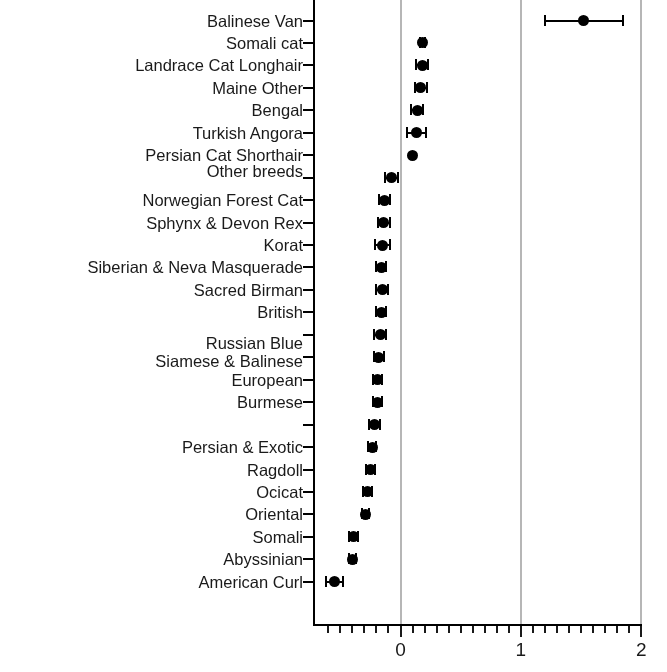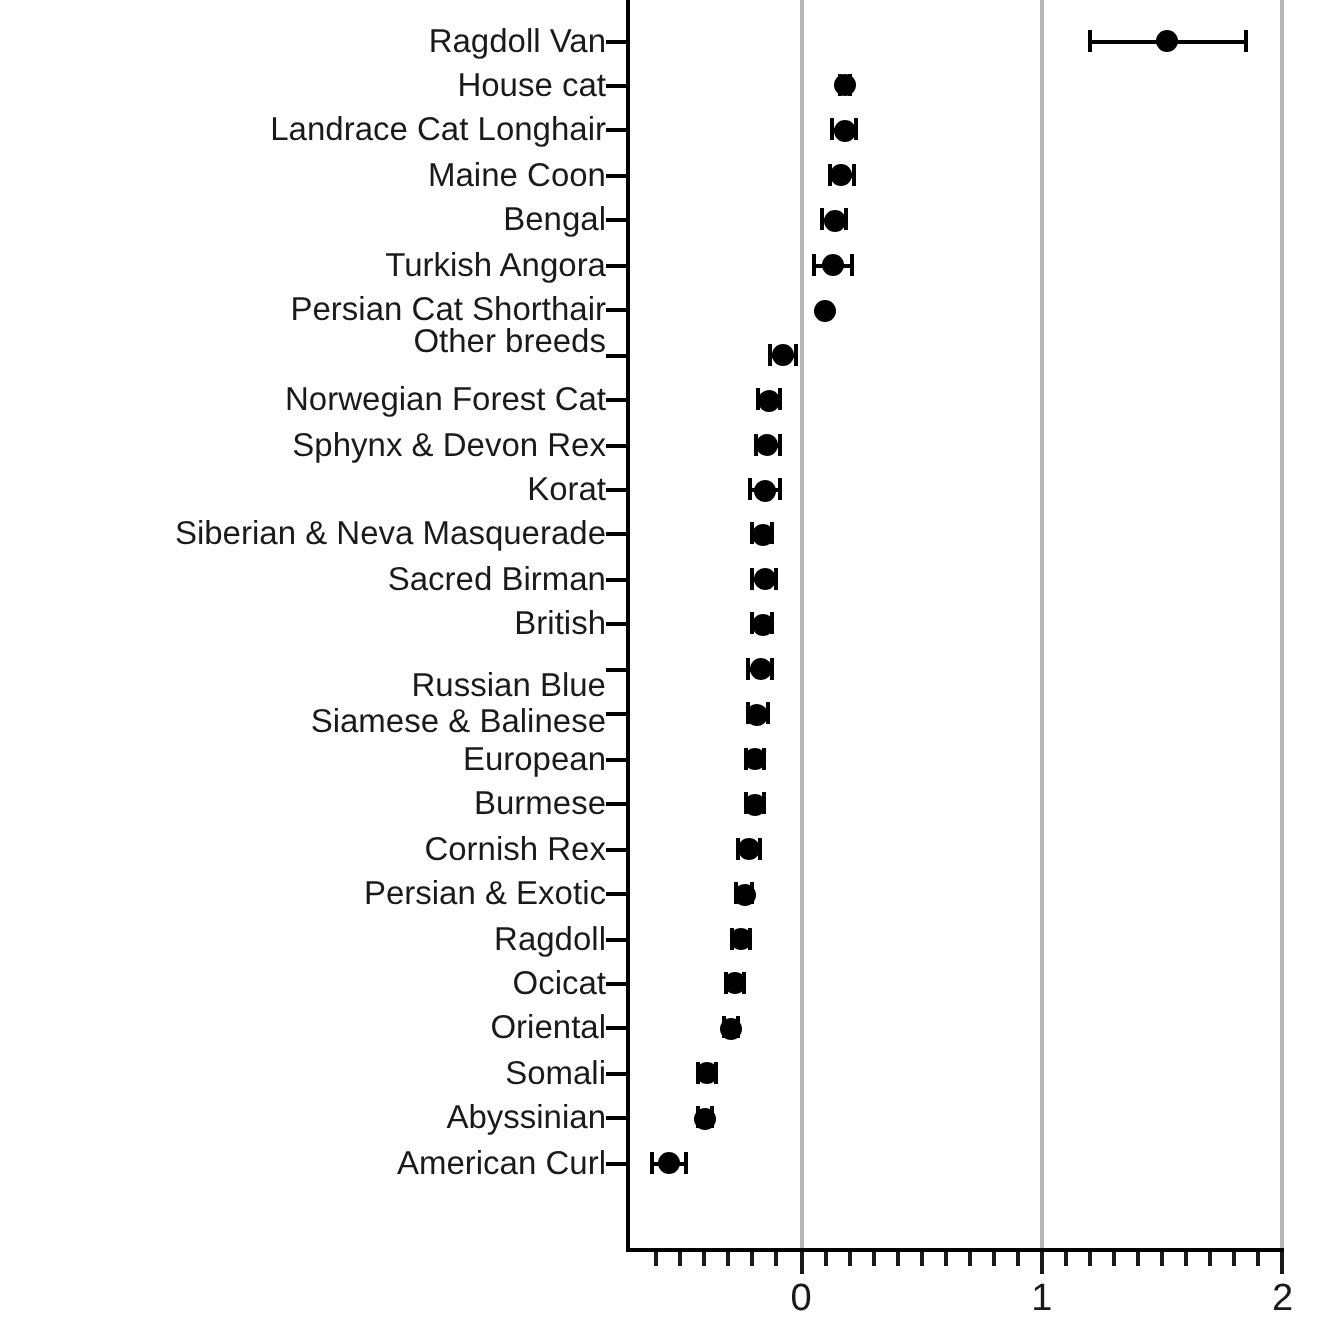--- a/index.html
+++ b/index.html
@@ -118,39 +118,38 @@
 
 <div id="figure">
 
   <div id="gridlines">
       <div class="gridline" style="left: 399.5px;"></div>
       <div class="gridline" style="left: 519.9px;"></div>
       <div class="gridline" style="left: 640.3px;"></div>
     </div>
 
   <div class="ylabel-wrap" id="ylabels">
-      <div class="ylabel" style="top: 12.5px;">Ragdoll Van</div>
-      <div class="ylabel" style="top: 34.95px;">House cat</div>
+      <div class="ylabel" style="top: 12.5px;">Balinese Van</div>
+      <div class="ylabel" style="top: 34.95px;">Somali cat</div>
       <div class="ylabel" style="top: 57.4px;">Landrace Cat Longhair</div>
-      <div class="ylabel" style="top: 79.85px;">Maine Coon</div>
+      <div class="ylabel" style="top: 79.85px;">Maine Other</div>
       <div class="ylabel" style="top: 102.3px;">Bengal</div>
       <div class="ylabel" style="top: 124.75px;">Turkish Angora</div>
       <div class="ylabel" style="top: 147.2px;">Persian Cat Shorthair</div>
       <div class="ylabel" style="top: 163px;">Other breeds</div>
       <div class="ylabel" style="top: 192.1px;">Norwegian Forest Cat</div>
       <div class="ylabel" style="top: 237px;">Korat</div>
       <div class="ylabel" style="top: 214.55px;">Sphynx &amp; Devon Rex</div>
       <div class="ylabel" style="top: 259.45px;">Siberian &amp; Neva Masquerade</div>
       <div class="ylabel" style="top: 281.9px;">Sacred Birman</div>
       <div class="ylabel" style="top: 304.35px;">British</div>
       <div class="ylabel" style="top: 326.8px; margin-top: 26px;">Siamese &amp; Balinese</div>
       <div class="ylabel" style="top: 335px;">Russian Blue</div>
       <div class="ylabel" style="top: 394.15px;">Burmese</div>
       <div class="ylabel" style="top: 371.7px;">European</div>
-      <div class="ylabel" style="top: 416.6px;">Cornish Rex</div>
       <div class="ylabel" style="top: 439.05px;">Persian &amp; Exotic</div>
       <div class="ylabel" style="top: 461.5px;">Ragdoll</div>
       <div class="ylabel" style="top: 483.95px;">Ocicat</div>
       <div class="ylabel" style="top: 506.4px;">Oriental</div>
       <div class="ylabel" style="top: 528.85px;">Somali</div>
       <div class="ylabel" style="top: 551.3px;">Abyssinian</div>
       <div class="ylabel" style="top: 573.75px;">American Curl</div>
     </div>
   <div id="yticks">
       <div class="ytick" style="top: 19.5px;"></div>

